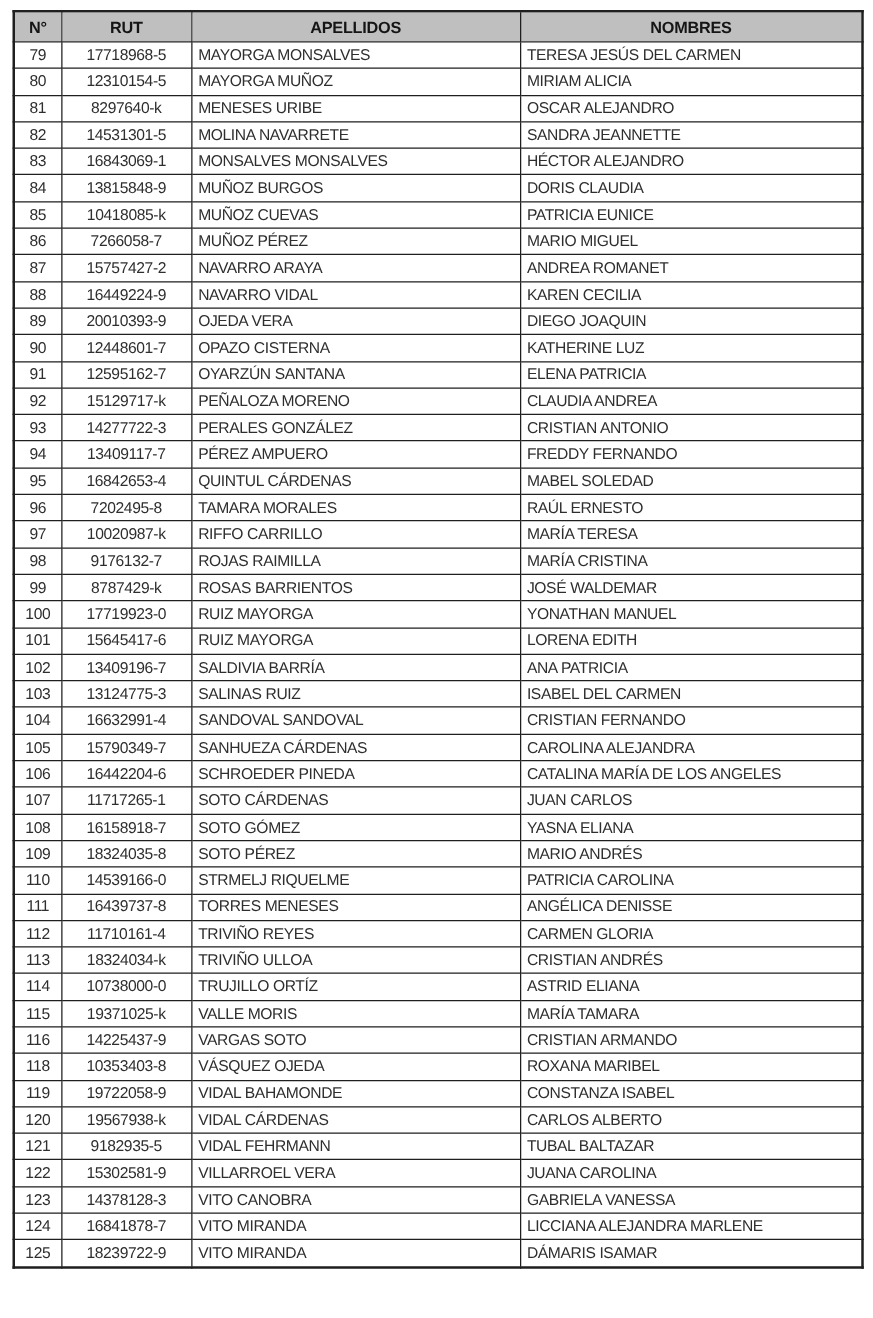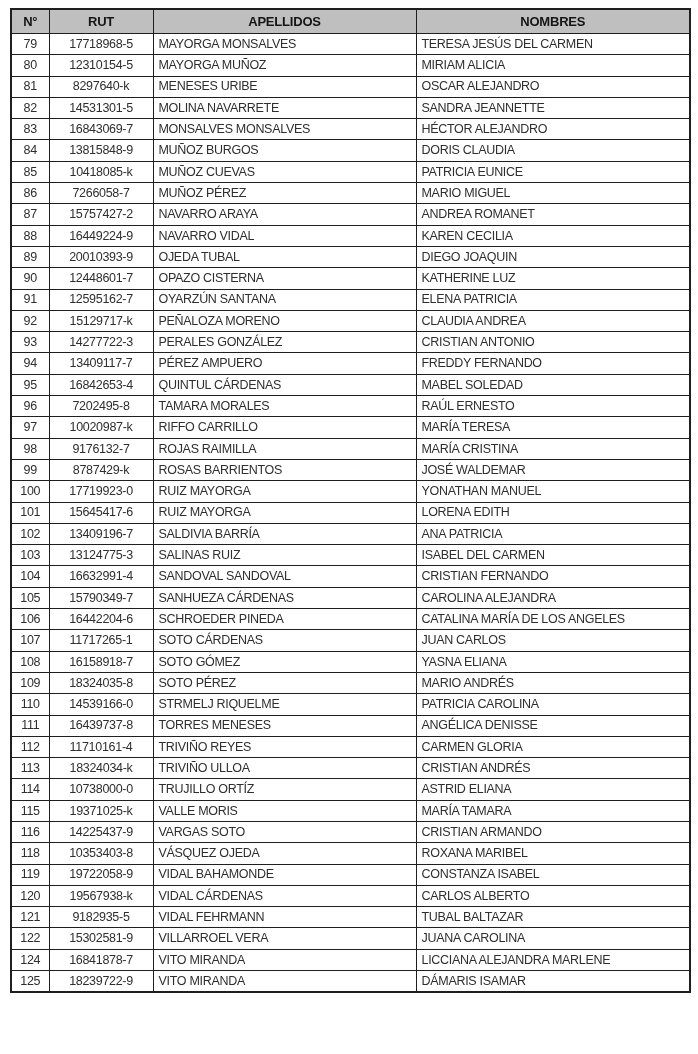--- a/index.html
+++ b/index.html
@@ -100,21 +100,21 @@
           <td class="nom">OSCAR ALEJANDRO</td>
         </tr>
         <tr>
           <td class="num">82</td>
           <td class="rut">14531301-5</td>
           <td class="ape">MOLINA NAVARRETE</td>
           <td class="nom">SANDRA JEANNETTE</td>
         </tr>
         <tr>
           <td class="num">83</td>
-          <td class="rut">16843069-7</td>
+          <td class="rut">16843069-1</td>
           <td class="ape">MONSALVES MONSALVES</td>
           <td class="nom">HÉCTOR ALEJANDRO</td>
         </tr>
         <tr>
           <td class="num">84</td>
           <td class="rut">13815848-9</td>
           <td class="ape">MUÑOZ BURGOS</td>
           <td class="nom">DORIS CLAUDIA</td>
         </tr>
         <tr>
@@ -137,21 +137,21 @@
         </tr>
         <tr>
           <td class="num">88</td>
           <td class="rut">16449224-9</td>
           <td class="ape">NAVARRO VIDAL</td>
           <td class="nom">KAREN CECILIA</td>
         </tr>
         <tr>
           <td class="num">89</td>
           <td class="rut">20010393-9</td>
-          <td class="ape">OJEDA TUBAL</td>
+          <td class="ape">OJEDA VERA</td>
           <td class="nom">DIEGO JOAQUIN</td>
         </tr>
         <tr>
           <td class="num">90</td>
           <td class="rut">12448601-7</td>
           <td class="ape">OPAZO CISTERNA</td>
           <td class="nom">KATHERINE LUZ</td>
         </tr>
         <tr>
           <td class="num">91</td>
@@ -331,20 +331,26 @@
           <td class="num">121</td>
           <td class="rut">9182935-5</td>
           <td class="ape">VIDAL FEHRMANN</td>
           <td class="nom">TUBAL BALTAZAR</td>
         </tr>
         <tr>
           <td class="num">122</td>
           <td class="rut">15302581-9</td>
           <td class="ape">VILLARROEL VERA</td>
           <td class="nom">JUANA CAROLINA</td>
+        </tr>
+        <tr>
+          <td class="num">123</td>
+          <td class="rut">14378128-3</td>
+          <td class="ape">VITO CANOBRA</td>
+          <td class="nom">GABRIELA VANESSA</td>
         </tr>
         <tr>
           <td class="num">124</td>
           <td class="rut">16841878-7</td>
           <td class="ape">VITO MIRANDA</td>
           <td class="nom">LICCIANA ALEJANDRA MARLENE</td>
         </tr>
         <tr>
           <td class="num">125</td>
           <td class="rut">18239722-9</td>

